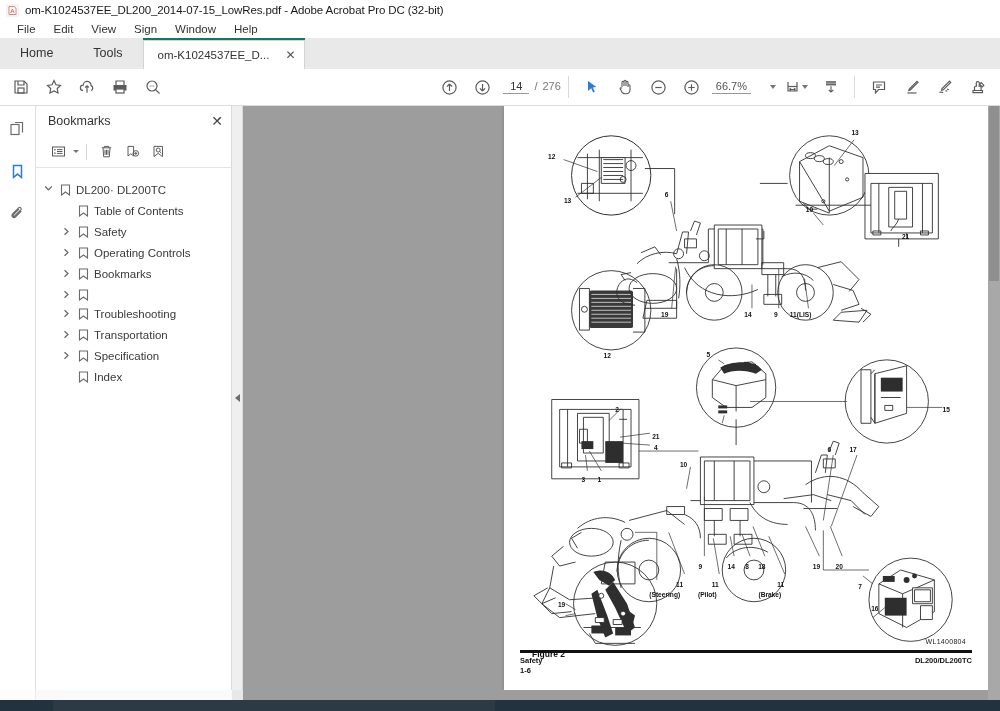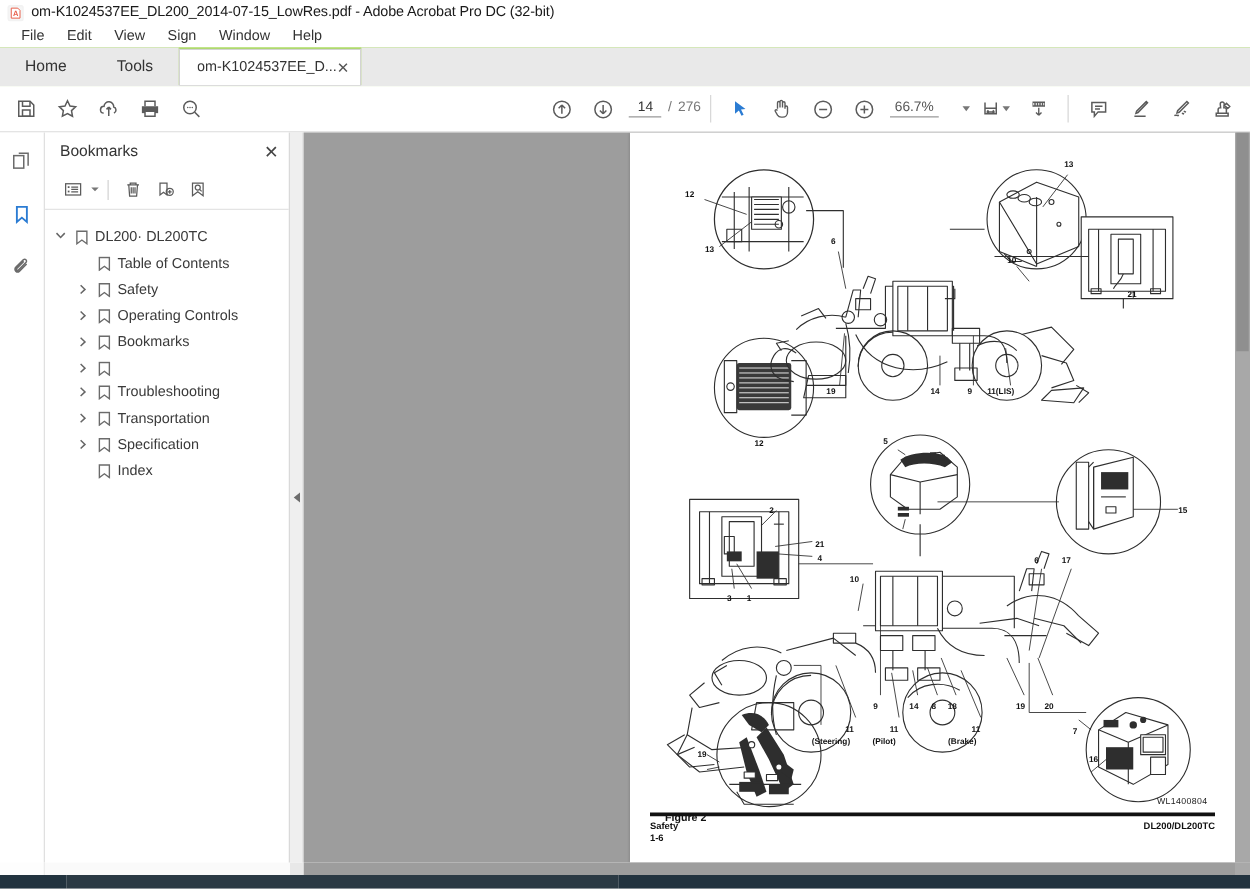--- a/index.html
+++ b/index.html
@@ -26,30 +26,30 @@
   .menubar {
     height: 18px; flex: 0 0 18px; display: flex; align-items: center;
     padding-left: 8px; gap: 0px; background: #ffffff;
   }
   .menu-item {
     font-size: 11.5px; color: #333; padding: 0 9px; line-height: 18px; cursor: default;
   }
 
   
   .tabstrip {
-    height: 31px; flex: 0 0 31px; display: flex; align-items: flex-start;
-    background: #84cc16; border-bottom: 1px solid #dcdcdc;
+    height: 31px; flex: 0 0 31px; display: flex; align-items: center;
+    background: #0f766e; border-bottom: 1px solid #dcdcdc;
   }
   .tabstrip-left { display: flex; align-items: center; height: 31px; background:#e9e9e9;}
   .tool-tab {
     font-size: 12.5px; color: #333; padding: 0 20px; line-height: 31px; cursor: default;
   }
   .doc-tab {
     height: 29px; min-width: 138px; background: #fff; border: 1px solid #d3d3d3;
-    border-bottom: none; display: flex; align-items: center; gap: 0;
+    border-bottom: none; display: flex; align-items: center; gap: 16px;
     padding: 0 9px 0 14px; font-size: 11.5px; color: #333; position: relative; top: 1px;
   }
   .doc-tab .label { white-space: nowrap; overflow: hidden; }
   .doc-tab .close { color: #555; font-size: 12px; cursor: pointer; line-height: 1; }
   .tabstrip-rest { flex: 1; height: 31px; background: #e9e9e9; }
 
   
   .toolbar {
     height: 37px; flex: 0 0 37px; background: #fff; border-bottom: 1px solid #dcdcdc;
     display: flex; align-items: center; position: relative;

